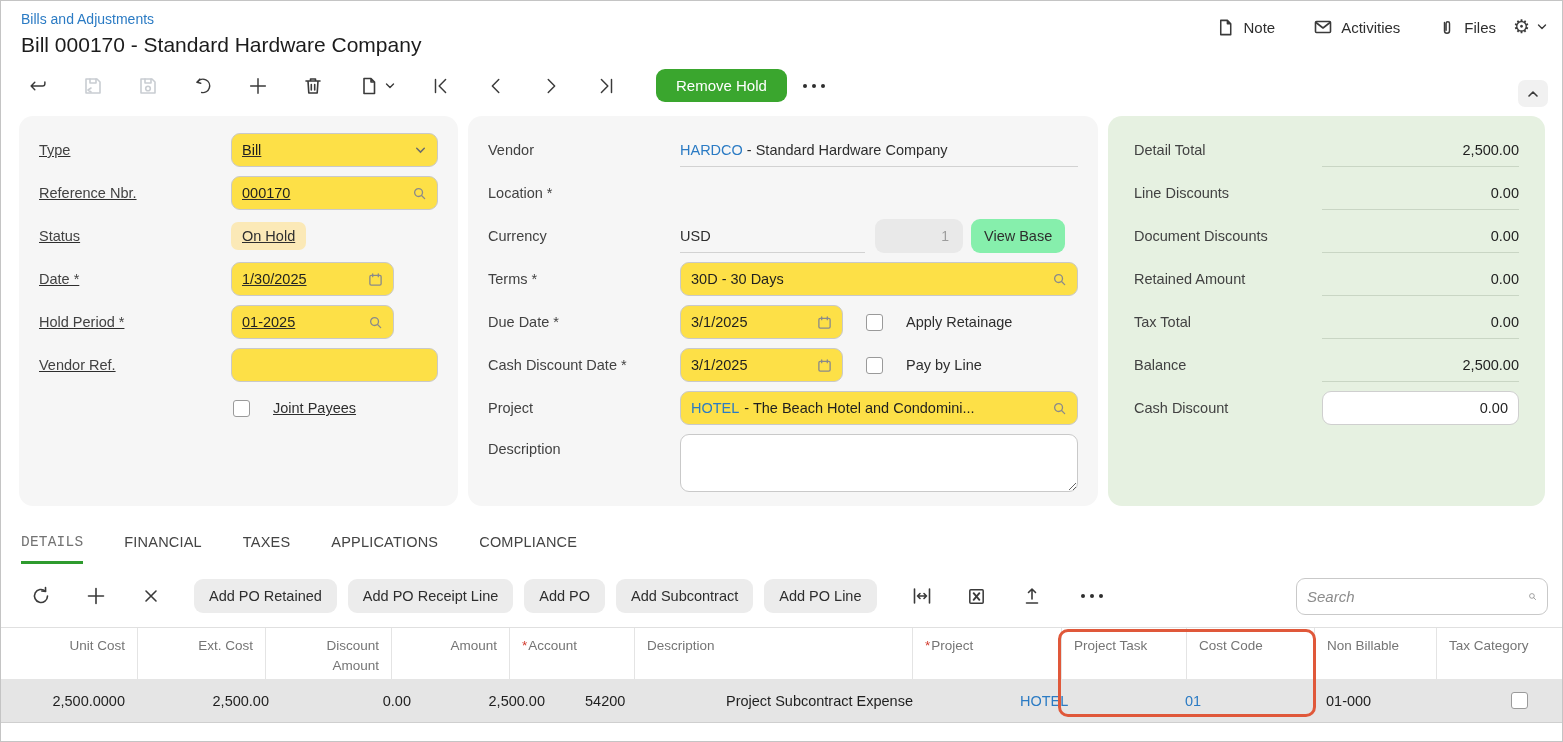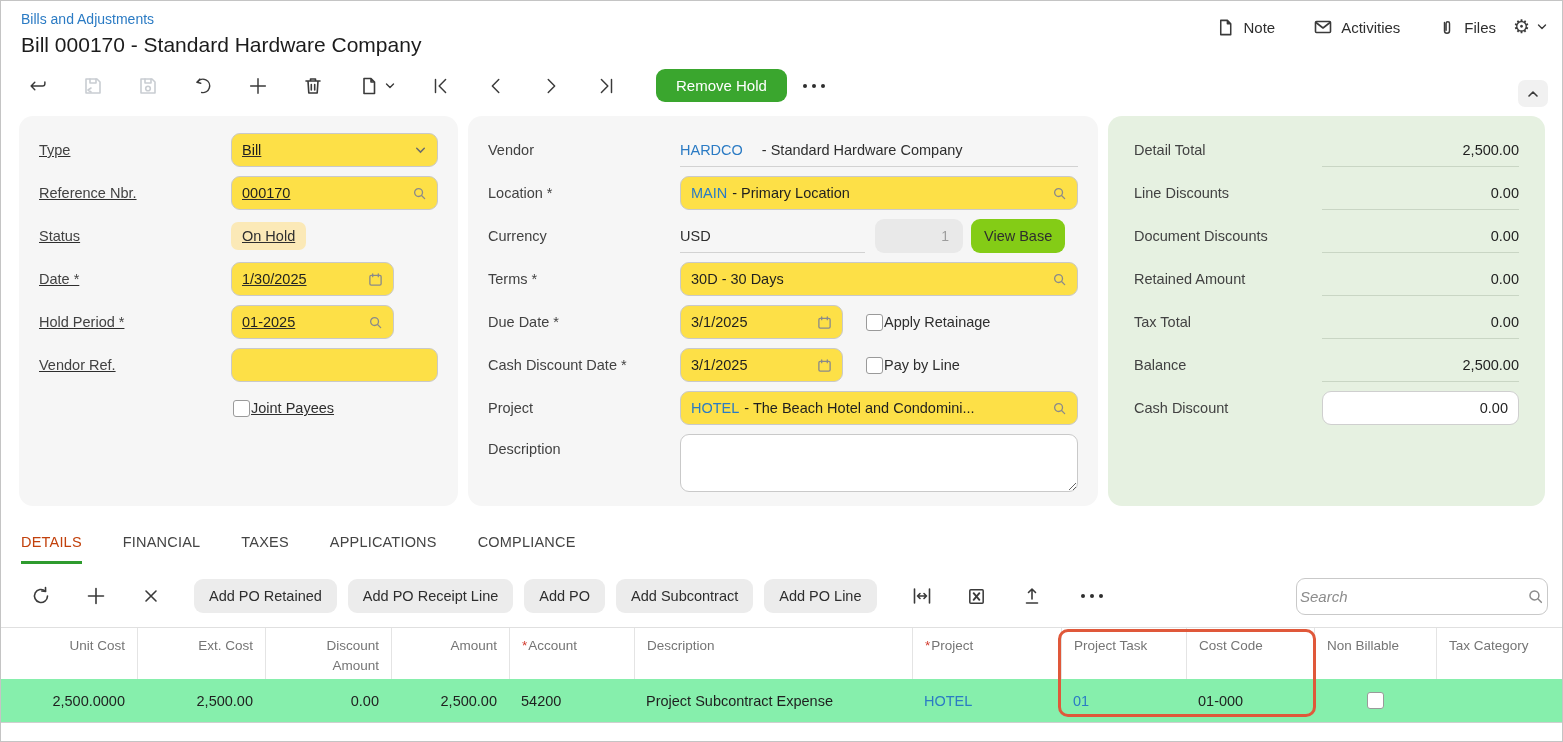--- a/index.html
+++ b/index.html
@@ -51,62 +51,62 @@
   .ibox .grow { flex:1; }
   .ibox svg { flex:none; }
   .w207 { width:207px; }
   .w163 { width:163px; }
   .w398 { width:398px; }
   .link { color:#2b7bc4; cursor:pointer; }
   .badge { background:#fbe9b7; border-radius:7px; padding:6px 11px; font-size:14.5px; color:#2e2e2e; }
   .underline-val { border-bottom:1px solid #d2d2d2; height:34px; display:flex; align-items:center; font-size:14.5px; }
 
   .chk { width:17px; height:17px; border:1.5px solid #9a9a9a; border-radius:3px; background:#fff; display:inline-block; cursor:pointer; flex:none;}
-  .chk-row { display:flex; align-items:center; gap:1px; font-size:14.5px; color:#2e2e2e; }
+  .chk-row { display:flex; align-items:center; gap:23px; font-size:14.5px; color:#2e2e2e; }
 
   .rate-box { width:88px; height:34px; background:#e9e9e9; border-radius:9px; color:#9d9d9d; font-size:14px;
               display:flex; align-items:center; justify-content:flex-end; padding:0 14px; margin-left:10px; }
-  .viewbase-btn { height:34px; background:#84cc16; border:none; border-radius:9px; font-size:14.5px; color:#2e2e2e;
+  .viewbase-btn { height:34px; background:#86efac; border:none; border-radius:9px; font-size:14.5px; color:#2e2e2e;
                   font-family:"Liberation Sans",sans-serif; padding:0 13px; margin-left:8px; cursor:pointer; }
   textarea.desc { width:398px; height:58px; border:1px solid #c9c9c9; border-radius:9px; resize:both;
                   font-family:"Liberation Sans",sans-serif; font-size:14.5px; padding:6px 9px; color:#1f1f1f; }
 
   
   .trow { display:flex; align-items:center; justify-content:space-between; min-height:34px; margin-bottom:9px; }
   .tval { width:197px; border-bottom:1px solid #c9d6c4; height:34px; display:flex; align-items:center;
           justify-content:flex-end; font-size:14.5px; color:#1f1f1f; }
   .tval.boxed { background:#fff; border:1px solid #cfcfcf; border-radius:9px; padding:0 10px; }
 
   
   .tabs { position:absolute; top:533px; left:20px; display:flex; gap:41px; }
   .tab { font-size:14.5px; color:#444; letter-spacing:.2px; padding-bottom:11px; cursor:pointer; border-bottom:3px solid transparent; }
-  .tab.active { color:#c2410c; border-bottom-color:#2e9b2e; }
+  .tab.active { color:#737373; border-bottom-color:#2e9b2e;font-family:Liberation Mono, monospace; }
 
   
   .gridbar { position:absolute; top:568px; left:0; right:0; height:54px; display:flex; align-items:center; padding-left:28px; }
   .gb-icon { width:24px; height:24px; margin-right:31px; cursor:pointer; display:flex; align-items:center; justify-content:center; }
   .btn-gray { background:#ececec; border:none; border-radius:9px; font-size:14.5px; color:#2e2e2e;
               font-family:"Liberation Sans",sans-serif; padding:9px 15px; margin-right:11px; cursor:pointer; white-space:nowrap; }
   .gb-right-icons { display:flex; align-items:center; margin-left:22px; }
   .searchbox { position:absolute; right:14px; top:9px; width:252px; height:37px; border:1px solid #c9c9c9;
-               border-radius:9px; background:#fff; display:flex; align-items:center; padding:0 3px;gap:20px; }
+               border-radius:9px; background:#fff; display:flex; align-items:center; padding:0 10px;gap:20px; }
   .searchbox input { border:none; outline:none; flex:1; font-family:"Liberation Sans",sans-serif;
                      font-size:15px; font-style:italic; color:#333; background:transparent; }
   .searchbox input::placeholder { color:#8c8c8c; font-style:italic; }
 
   
   .grid { position:absolute; top:626px; left:0; right:0; }
   .grid-head, .grid-row { display:grid;
     grid-template-columns:136px 128px 126px 118px 125px 278px 149px 125px 128px 122px minmax(0,1fr); }
   .grid-head { border-top:1px solid #e0e0e0; height:52px; }
   .hcell { font-size:13.5px; color:#757575; padding:8px 12px 0 12px; border-left:1px solid #e4e4e4; line-height:1.5; }
   .hcell:first-child { border-left:none; }
   .hcell.num { text-align:right; }
   .req { color:#d23b2e; margin-right:1px; }
-  .grid-row { background:#86efac; height:44px; border-bottom:1px solid #cfcfcf; }
+  .grid-row { background:#e5e5e5; height:44px; border-bottom:1px solid #cfcfcf;gap:16px; }
   .cell { font-size:14.5px; color:#1f1f1f; padding:0 12px; display:flex; align-items:center; }
   .cell.num { justify-content:flex-end; }
   .cell.ctr { justify-content:center; }
 
   .hl-box { position:absolute; left:1057px; top:2px; width:258px; height:88px; border:3px solid #e0583a;
             border-radius:10px; pointer-events:none; }
 </style>
 </head>
 <body>
 
@@ -286,33 +286,25 @@
           <span>Joint Payees</span>
         </div>
       </div>
     </div>
 
     <div class="panel gray" id="panel-mid">
       <div class="frow">
         <span class="flabel">Vendor</span>
         <div class="underline-val w398">
           <span class="link">HARDCO</span>
-          <span style="margin-left:19px;">- Standard Hardware Company</span>
+          <span style="margin-left:4px;">- Standard Hardware Company</span>
         </div>
       </div>
       <div class="frow">
         <span class="flabel">Location *</span>
-        <div class="ibox w398">
-          <span class="link">MAIN</span>
-          <span class="grow" style="margin-left:5px;">- Primary Location</span>
-          <svg class="ic" width="15" height="15" viewBox="0 0 16 16">
-              <circle cx="7" cy="7" r="4.2" fill="none" stroke="#8a8a8a" stroke-width="1.4"></circle>
-              <path d="M10.2 10.2 L13.5 13.5" stroke="#8a8a8a" stroke-width="1.4" stroke-linecap="round"></path>
-            </svg>
-        </div>
       </div>
       <div class="frow">
         <span class="flabel">Currency</span>
         <div class="underline-val" style="width:185px;">
           <span>USD</span>
         </div>
         <div class="rate-box">
           <span>1</span>
         </div>
         <button class="viewbase-btn">View Base</button>

